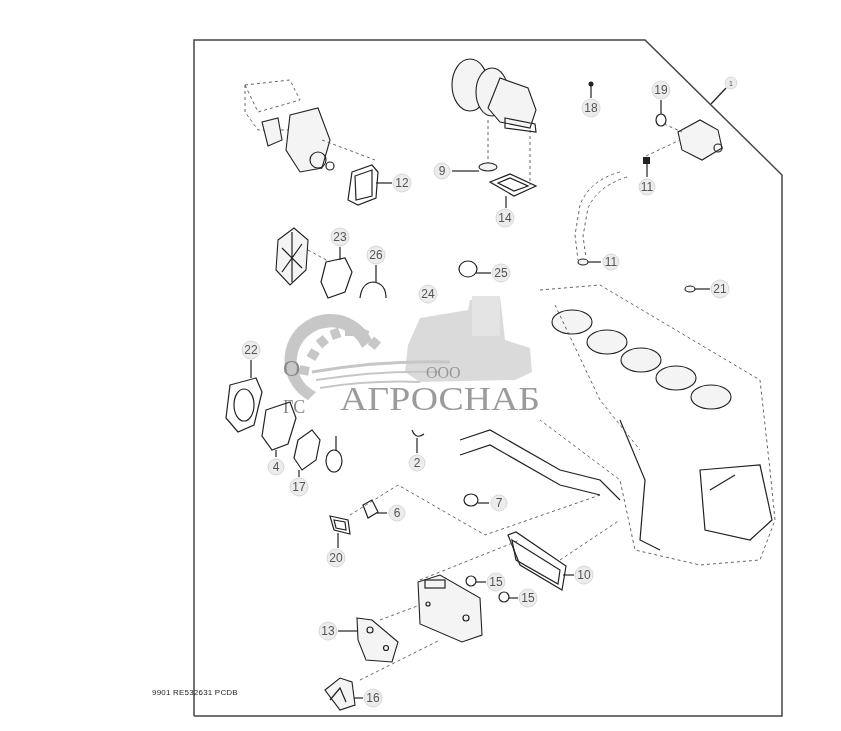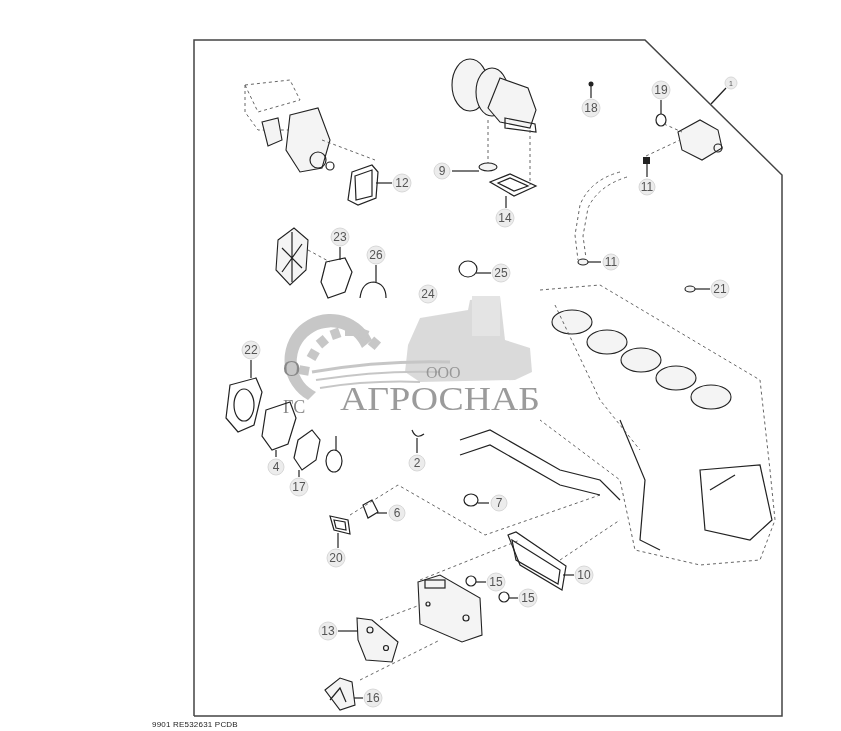--- a/index.html
+++ b/index.html
@@ -6,21 +6,21 @@
   body { width:841px; height:731px; position:relative; overflow:hidden;
          font-family:"Liberation Sans", sans-serif; }
   #canvas { position:absolute; left:0; top:0; width:841px; height:731px; }
   .callout-circle { fill:#ececec; stroke:#d8d8d8; stroke-width:1; }
   .callout-text { font-family:"Liberation Sans", sans-serif; font-size:12px; fill:#555; text-anchor:middle; dominant-baseline:central; }
   .leader { stroke:#222; stroke-width:1.2; fill:none; }
   .part { stroke:#222; stroke-width:1.2; fill:none; }
   .part-fill { stroke:#222; stroke-width:1.1; fill:#f4f4f4; }
   .dash { stroke:#555; stroke-width:0.9; stroke-dasharray:3 3; fill:none; }
   .frame { stroke:#444; stroke-width:1.5; fill:none; }
-  .footer { position:absolute; left:152px; top:720px; font-size:8px; color:#222; letter-spacing:0.2px; }
+  .footer { position:absolute; left:152px; top:688px; font-size:8px; color:#222; letter-spacing:0.2px; }
   .wm-text { font-family:"Liberation Serif", serif; }
 </style>
 </head>
 <body>
 
 <svg id="canvas" viewBox="0 0 841 731" xmlns="http://www.w3.org/2000/svg">
 
   <polyline class="frame" points="194,716 194,40 645,40 782,175 782,716 194,716"></polyline>
 
   <g opacity="0.55">

